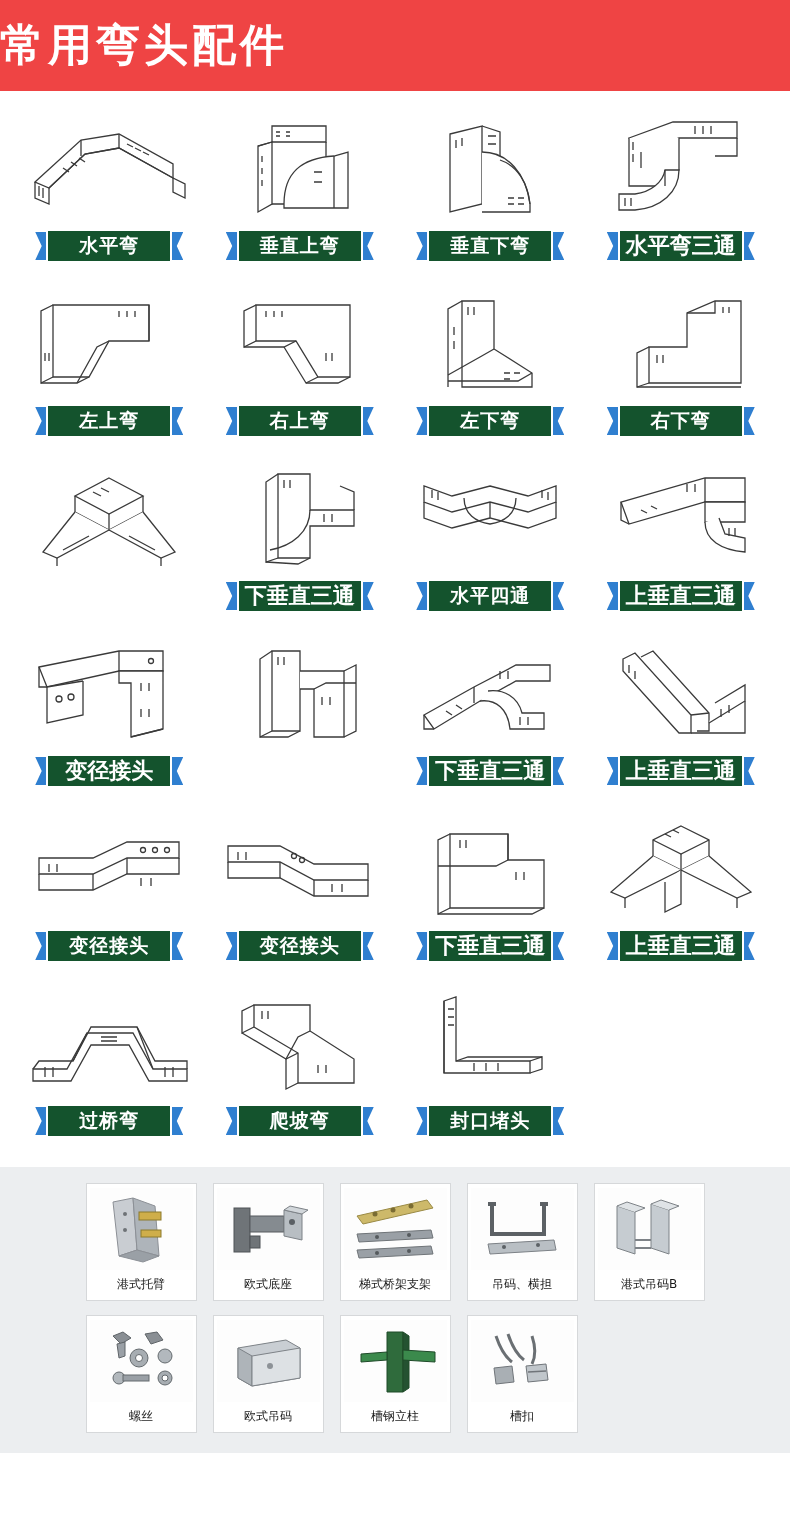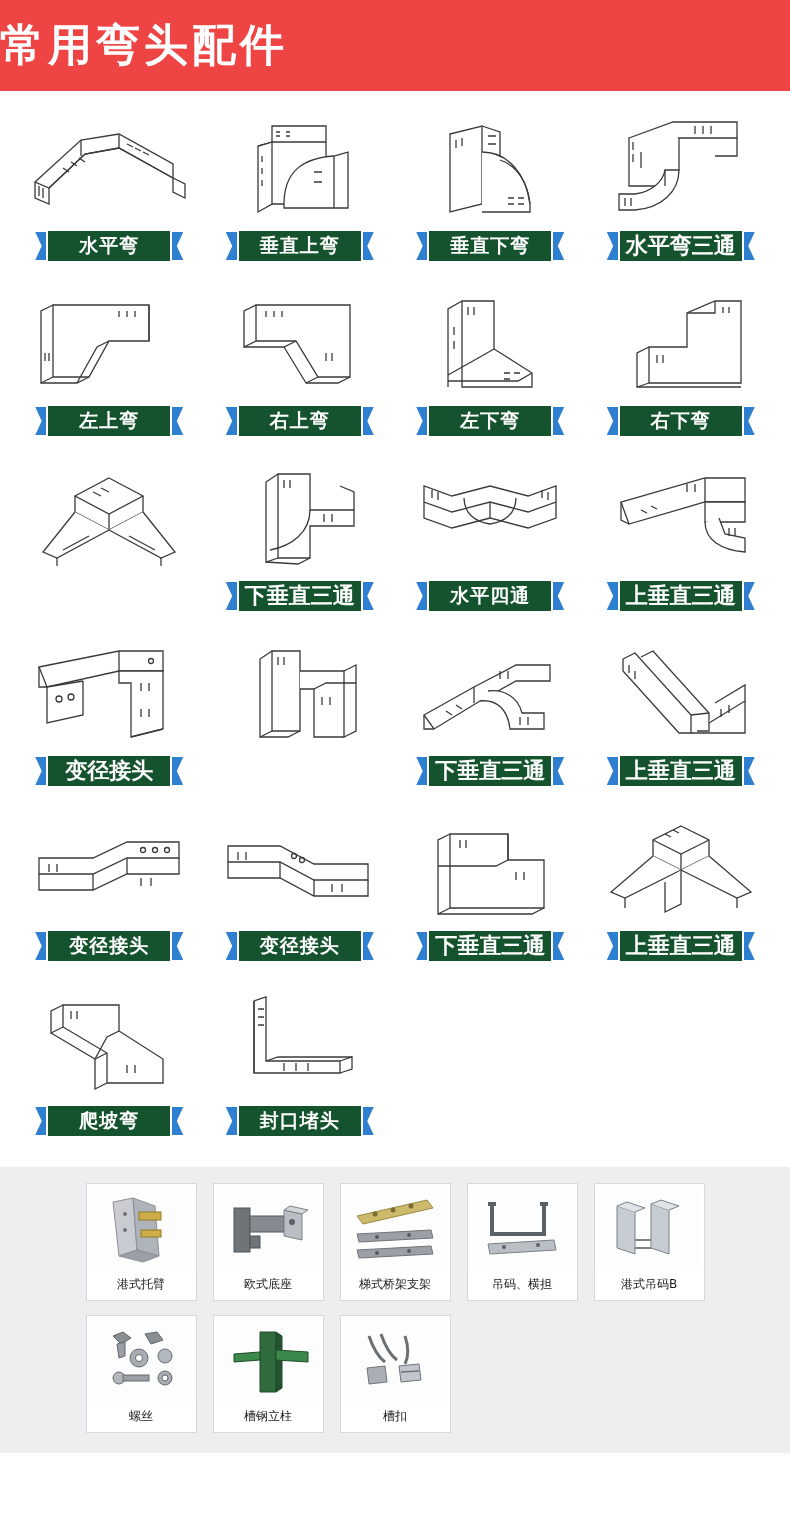--- a/index.html
+++ b/index.html
@@ -563,20 +563,39 @@
     </div>
     <div class="ribbon small">
       <div class="tail-l"></div>
       <div class="tail-r"></div>
       <div class="body">
           <span>上垂直三通</span>
         </div>
     </div>
   </div>
 
+  <div class="cell">
+    <div class="thumb">
+      <svg width="172" height="112" viewBox="0 0 172 112" fill="none" stroke="#3a3a3a" stroke-width="1.3">
+        <path d="M10 82 L44 82 L64 46 L110 46 L130 82 L164 82 L164 94 L126 94 L106 58 L68 58 L48 94 L10 94 Z" fill="#fff"></path>
+        <path d="M10 82 L16 74 L50 74 L68 40 L114 40 L132 74 L164 74 L164 82"></path>
+        <path d="M50 74 L64 46 M114 40 L130 82"></path>
+        <path d="M22 80 l0 10 M30 80 l0 10"></path>
+        <path d="M142 80 l0 10 M150 80 l0 10"></path>
+        <path d="M78 50 l16 0 M78 54 l16 0"></path>
+      </svg>
+    </div>
+    <div class="ribbon">
+      <div class="tail-l"></div>
+      <div class="tail-r"></div>
+      <div class="body">
+          <span>过桥弯</span>
+        </div>
+    </div>
+  </div>
 
 
   <div class="cell">
     <div class="thumb">
       <svg width="172" height="112" viewBox="0 0 172 112" fill="none" stroke="#3a3a3a" stroke-width="1.3">
         <path d="M40 18 L96 18 L96 44 L140 72 L140 96 L84 96 L84 66 L40 40 Z" fill="#fff"></path>
         <path d="M40 18 L28 24 L28 46 L40 40"></path>
         <path d="M84 66 L72 72 L28 46"></path>
         <path d="M84 96 L72 102 L72 72"></path>
         <path d="M96 44 L84 50 L72 72"></path>
@@ -702,20 +721,31 @@
           <circle cx="72" cy="34" r="7" fill="#b2b8bd" stroke="#646a6e"></circle>
           <circle cx="26" cy="56" r="6" fill="#b2b8bd" stroke="#646a6e"></circle>
           <rect x="30" y="53" width="26" height="6" fill="#9aa0a6" stroke="#646a6e"></rect>
           <circle cx="72" cy="56" r="7" fill="#a7adb2" stroke="#646a6e"></circle>
           <circle cx="72" cy="56" r="3" fill="#fff" stroke="#646a6e"></circle>
         </svg>
       </div>
       <div class="acc-cap">螺丝</div>
     </div>
 
+    <div class="acc-card">
+      <div class="acc-pic">
+        <svg width="96" height="78" viewBox="0 0 96 78">
+          <polygon points="18,26 66,18 80,26 80,56 32,64 18,56" fill="#c9ced3" stroke="#7d8287"></polygon>
+          <polygon points="18,26 32,34 32,64 18,56" fill="#aeb4b9" stroke="#7d8287"></polygon>
+          <polygon points="32,34 80,26 80,56 32,64" fill="#dde1e4" stroke="#7d8287"></polygon>
+          <circle cx="50" cy="44" r="3" fill="#8d9297"></circle>
+        </svg>
+      </div>
+      <div class="acc-cap">欧式吊码</div>
+    </div>
 
     <div class="acc-card">
       <div class="acc-pic">
         <svg width="96" height="78" viewBox="0 0 96 78">
           <polygon points="40,10 56,10 56,70 40,70" fill="#2f6b3c" stroke="#1f4a29"></polygon>
           <polygon points="56,10 62,14 62,66 56,70" fill="#245231" stroke="#1f4a29"></polygon>
           <polygon points="56,28 88,30 88,40 56,38" fill="#3b8a4c" stroke="#1f4a29"></polygon>
           <polygon points="40,30 14,32 14,40 40,38" fill="#3b8a4c" stroke="#1f4a29"></polygon>
         </svg>
       </div>

